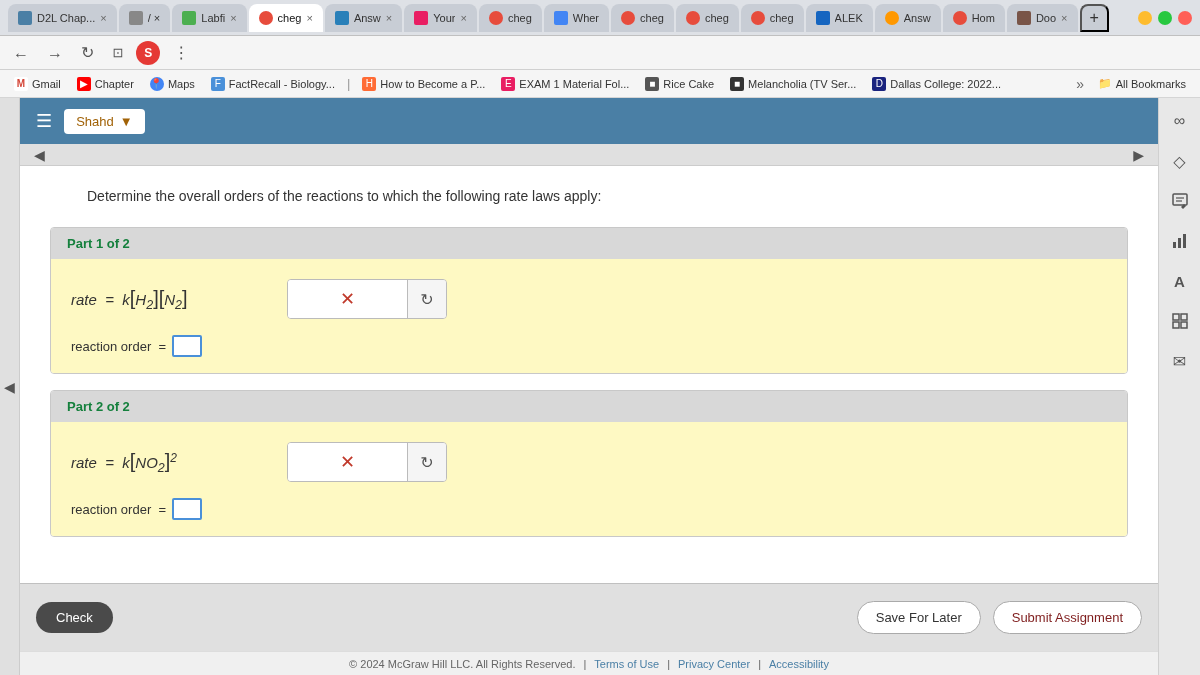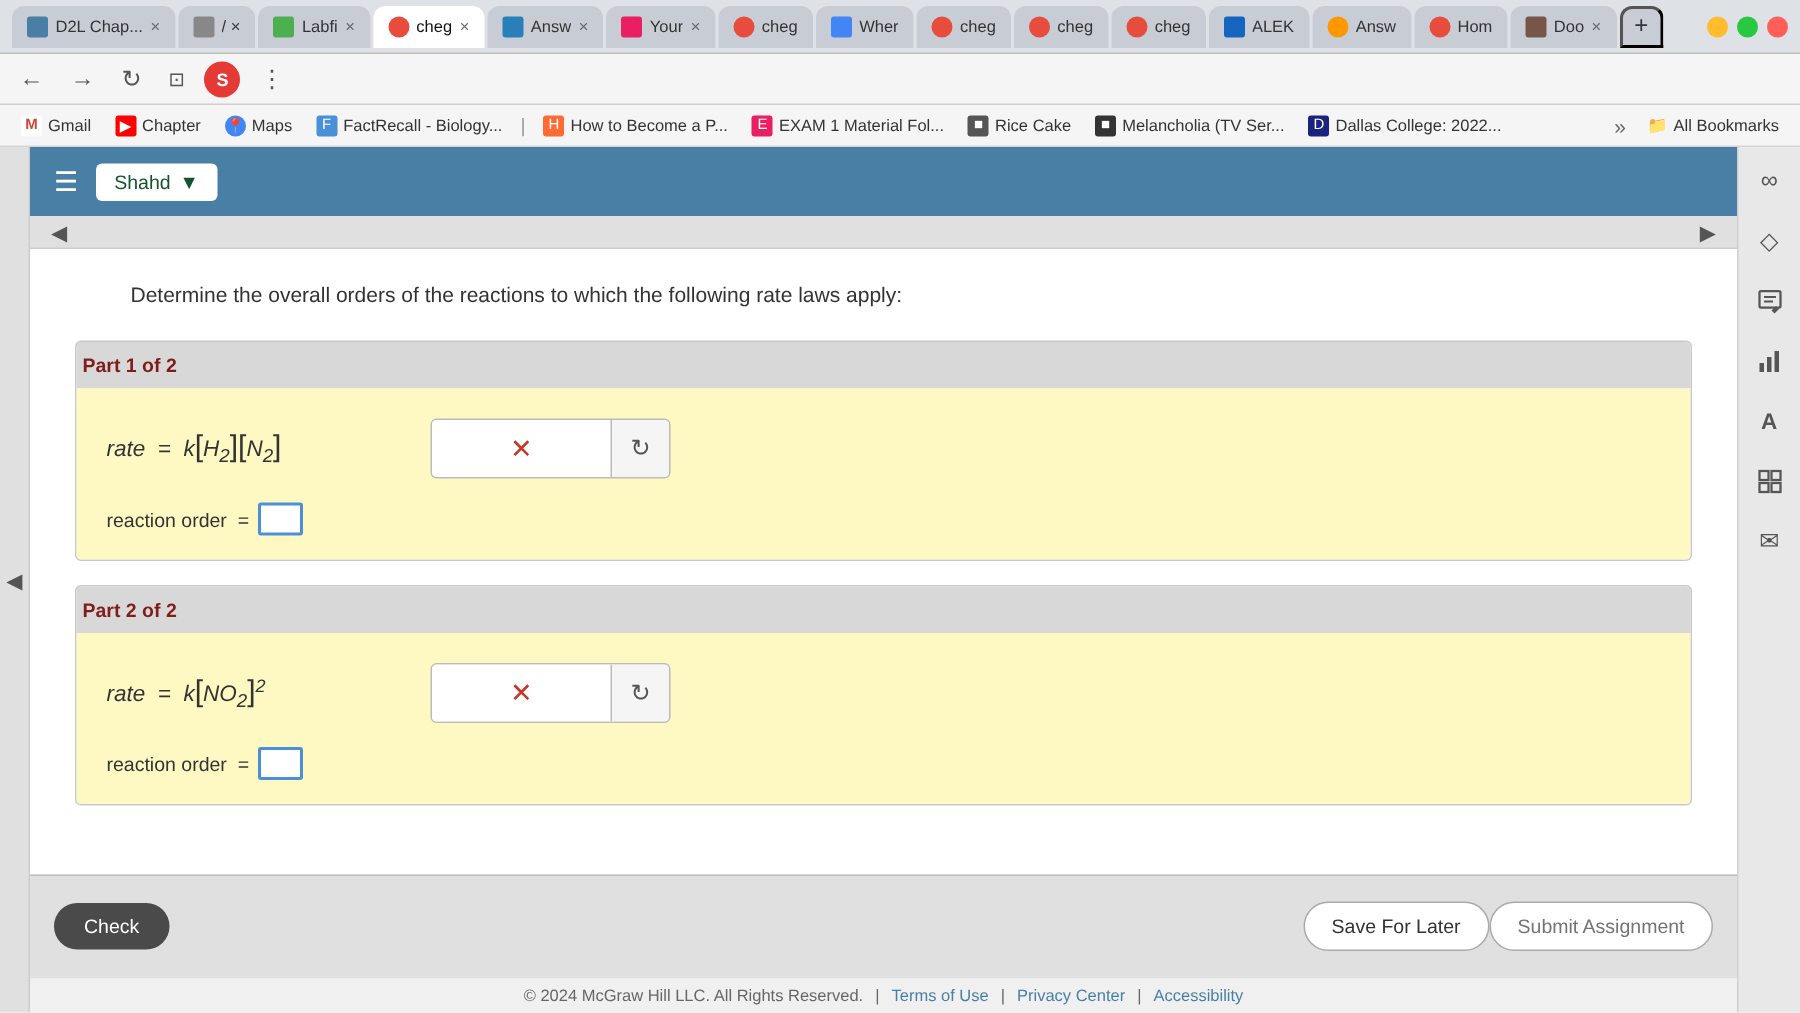--- a/index.html
+++ b/index.html
@@ -168,21 +168,21 @@
       padding: 0 16px;
       gap: 12px;
       color: #fff;
     }
     .hamburger { cursor: pointer; font-size: 18px; }
     .header-info { flex: 1; }
     .header-title { font-size: 11px; font-weight: normal; opacity: 0.9; }
     .header-subtitle { font-size: 13px; font-weight: bold; }
     .user-btn {
       background: #fff;
-      color: #14532d;
+      color: #a16207;
       border: none;
       border-radius: 4px;
       padding: 5px 12px;
       font-size: 13px;
       cursor: pointer;
       display: flex;
       align-items: center;
       gap: 6px;
       justify-content: space-between;
     }
@@ -215,24 +215,24 @@
     }
 
     .part-box {
       border: 1px solid #c8c8c8;
       border-radius: 4px;
       margin-bottom: 16px;
       overflow: hidden;
     }
     .part-header {
       background: #d8d8d8;
-      padding: 8px 4px;
+      padding: 8px 16px;
       font-size: 13px;
       font-weight: bold;
-      color: #7f1d1d;
+      color: #15803d;
     }
     .part-body {
       padding: 20px 20px 16px 20px;
       background: #fef9c3;
     }
 
     .rate-row {
       display: flex;
       align-items: center;
       gap: 16px;
@@ -294,20 +294,21 @@
     }
 
     
     .bottom-bar {
       background: #e0e0e0;
       height: 68px;
       display: flex;
       align-items: center;
       padding: 0 16px;
       border-top: 1px solid #c0c0c0;
+      gap: 12px;
     }
     .check-btn {
       background: #4a4a4a;
       color: #fff;
       border: none;
       border-radius: 20px;
       padding: 8px 20px;
       font-size: 13px;
       cursor: pointer;
     }
@@ -316,21 +317,21 @@
       background: #fff;
       color: #333;
       border: 1px solid #aaa;
       border-radius: 20px;
       padding: 8px 18px;
       font-size: 13px;
       cursor: pointer;
     }
     .submit-btn {
       background: #fff;
-      color: #737373;
+      color: #7f1d1d;
       border: 1px solid #aaa;
       border-radius: 20px;
       padding: 8px 18px;
       font-size: 13px;
       cursor: pointer;
     }
 
     
     .footer {
       background: #f0f0f0;

